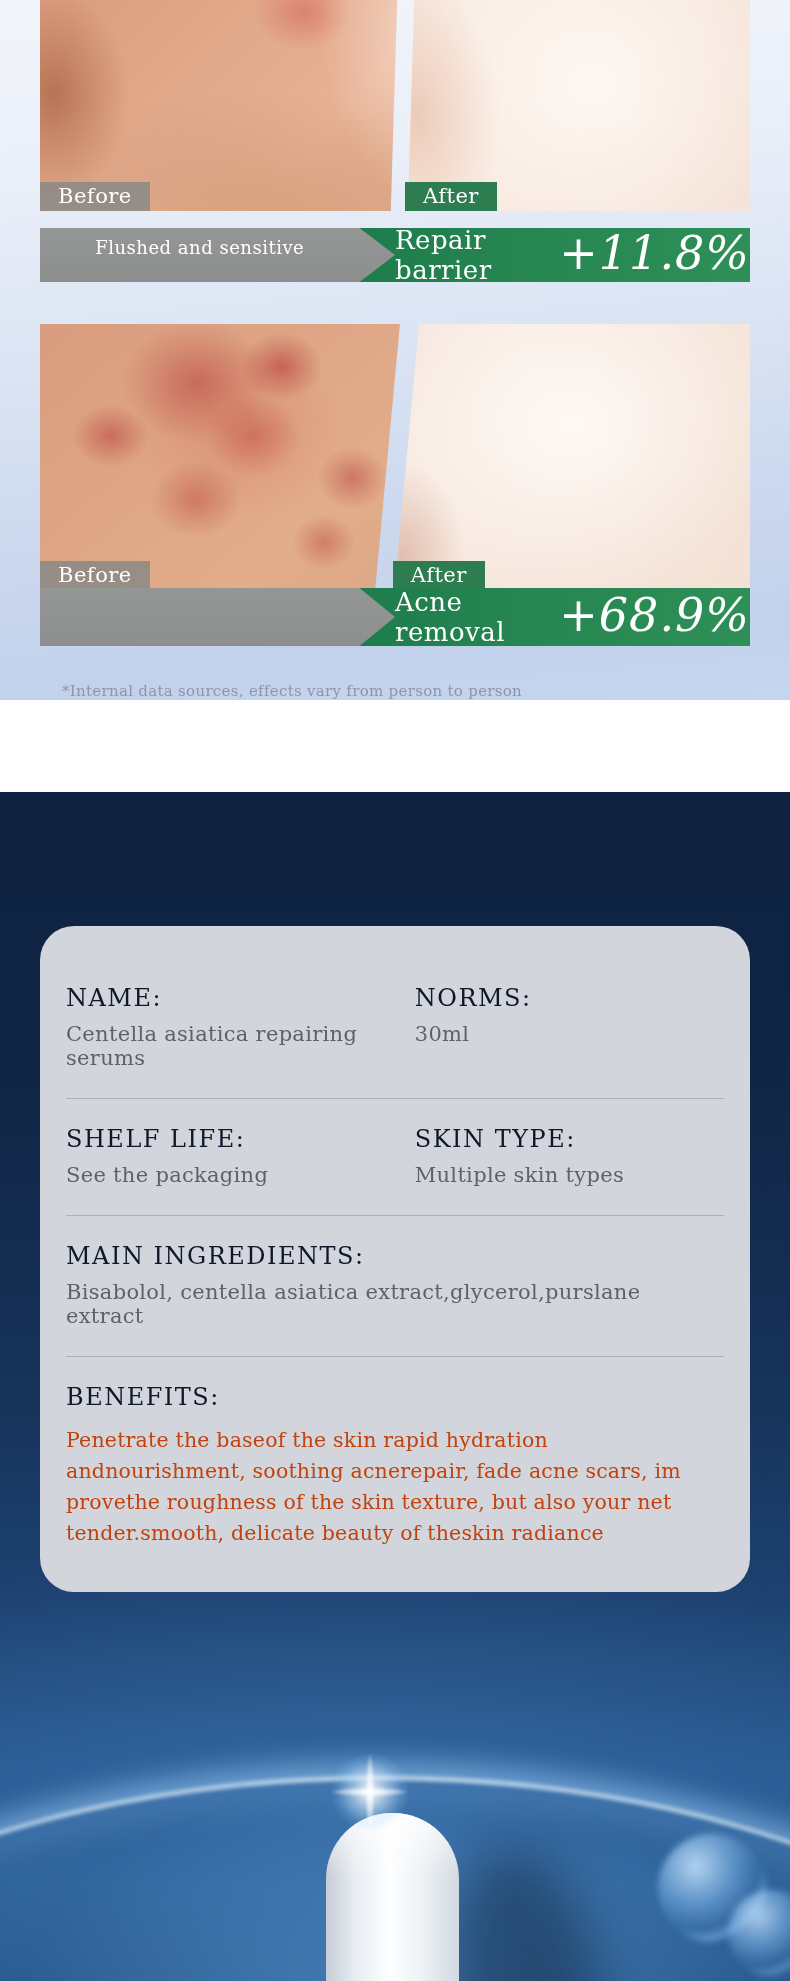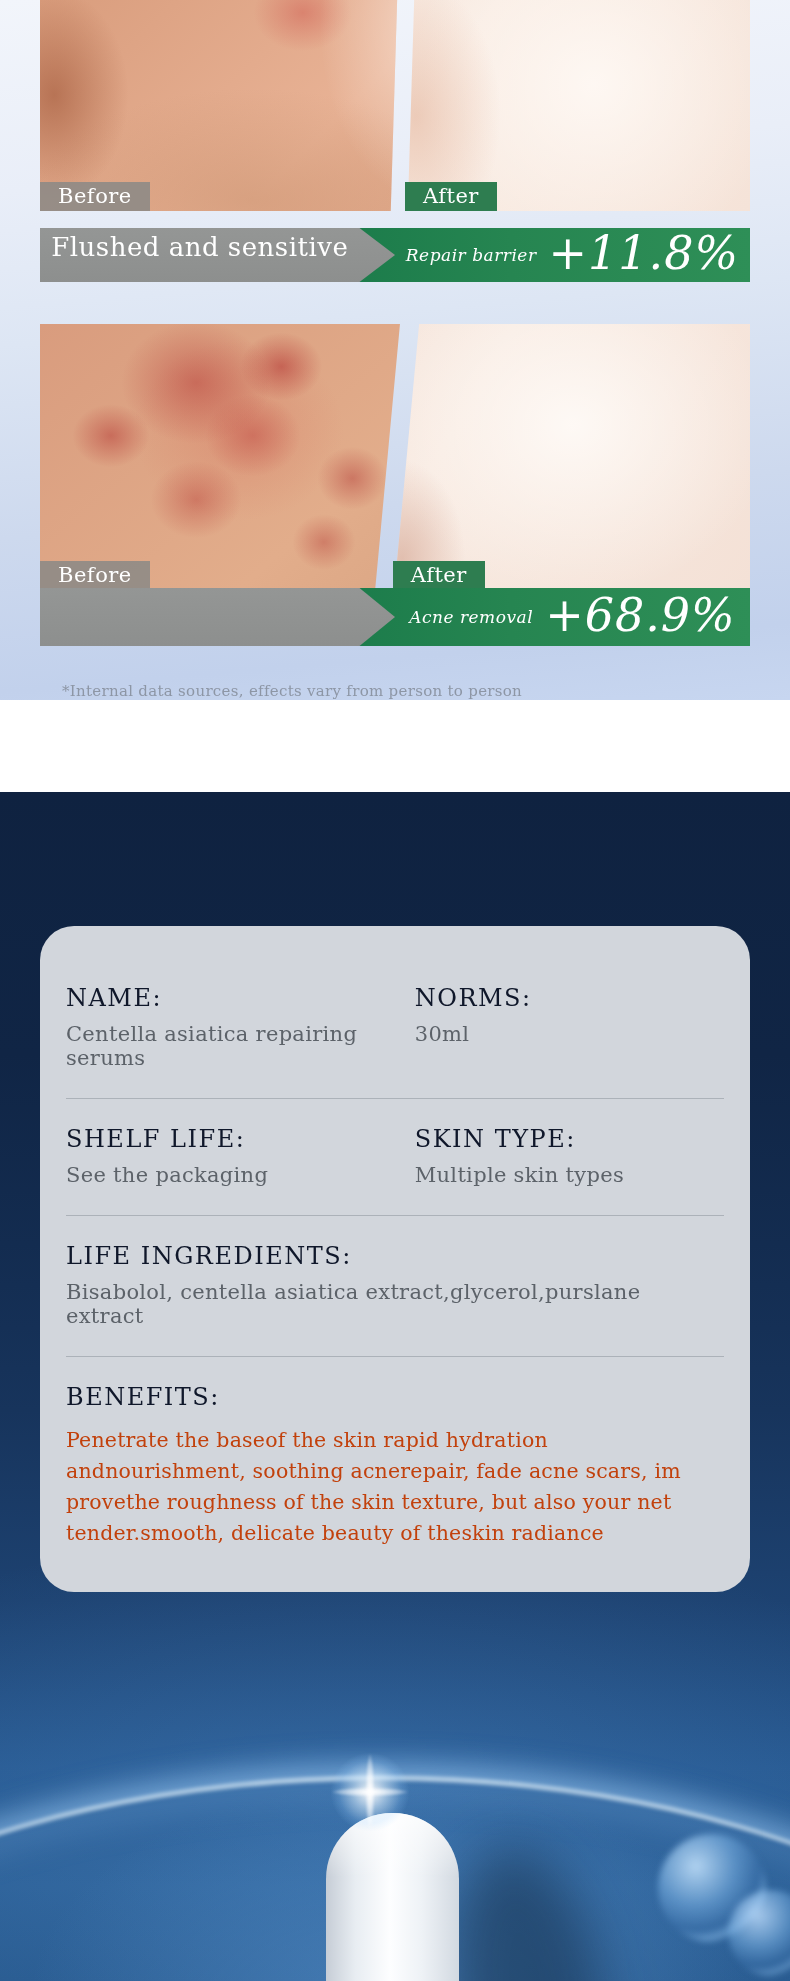--- a/index.html
+++ b/index.html
@@ -63,28 +63,28 @@
     background:linear-gradient(90deg,#1c7c4b 0%,#268551 40%,#2e8f57 100%);
   }
   .bar-gray{
     position:absolute;left:0;top:0;bottom:0;width:50%;
     background:linear-gradient(180deg,#949695 0%,#8d8f8e 100%);
     clip-path:polygon(0 0,90% 0,100% 50%,90% 100%,0 100%);
   }
   .bar-condition{
     position:absolute;left:0;width:45%;top:0;bottom:16px;
     display:flex;align-items:center;justify-content:center;
-    color:#ffffff;font-size:26px;letter-spacing:.5px;
+    color:#ffffff;font-size:18px;letter-spacing:.5px;
   }
   .bar-result{
     position:absolute;left:50%;right:0;top:0;bottom:0;
     display:flex;align-items:center;justify-content:center;gap:12px;
     color:#ffffff;
   }
-  .bar-result .r-label{font-size:17px;letter-spacing:.5px;font-style:italic;}
+  .bar-result .r-label{font-size:26px;letter-spacing:.5px;}
   .bar-result .r-value{font-size:46px;font-style:italic;letter-spacing:1px;margin-top:-4px;}
   
   .footnote{
     position:absolute;left:34px;top:682px;
     color:#8d96a5;font-size:15px;letter-spacing:.3px;margin-left:28px;
   }
   
   .dark-section{
     position:absolute;left:0;top:792px;width:790px;height:1189px;
     background:
@@ -230,21 +230,21 @@
         </div>
         <div>
           <div class="field-label">SKIN TYPE:</div>
           <div class="field-value">Multiple skin types</div>
         </div>
       </div>
 
       <div class="divider"></div>
 
       <div>
-        <div class="field-label">LIFE INGREDIENTS:</div>
+        <div class="field-label">MAIN INGREDIENTS:</div>
         <div class="field-value">Bisabolol, centella asiatica extract,glycerol,purslane extract</div>
       </div>
 
       <div class="divider"></div>
 
       <div>
         <div class="field-label">BENEFITS:</div>
         <div class="field-value benefits-text">Penetrate the baseof the skin rapid hydration andnourishment, soothing acnerepair, fade acne scars, im provethe roughness of the skin texture, but also your net tender.smooth, delicate beauty of theskin radiance</div>
       </div>
     </div>

